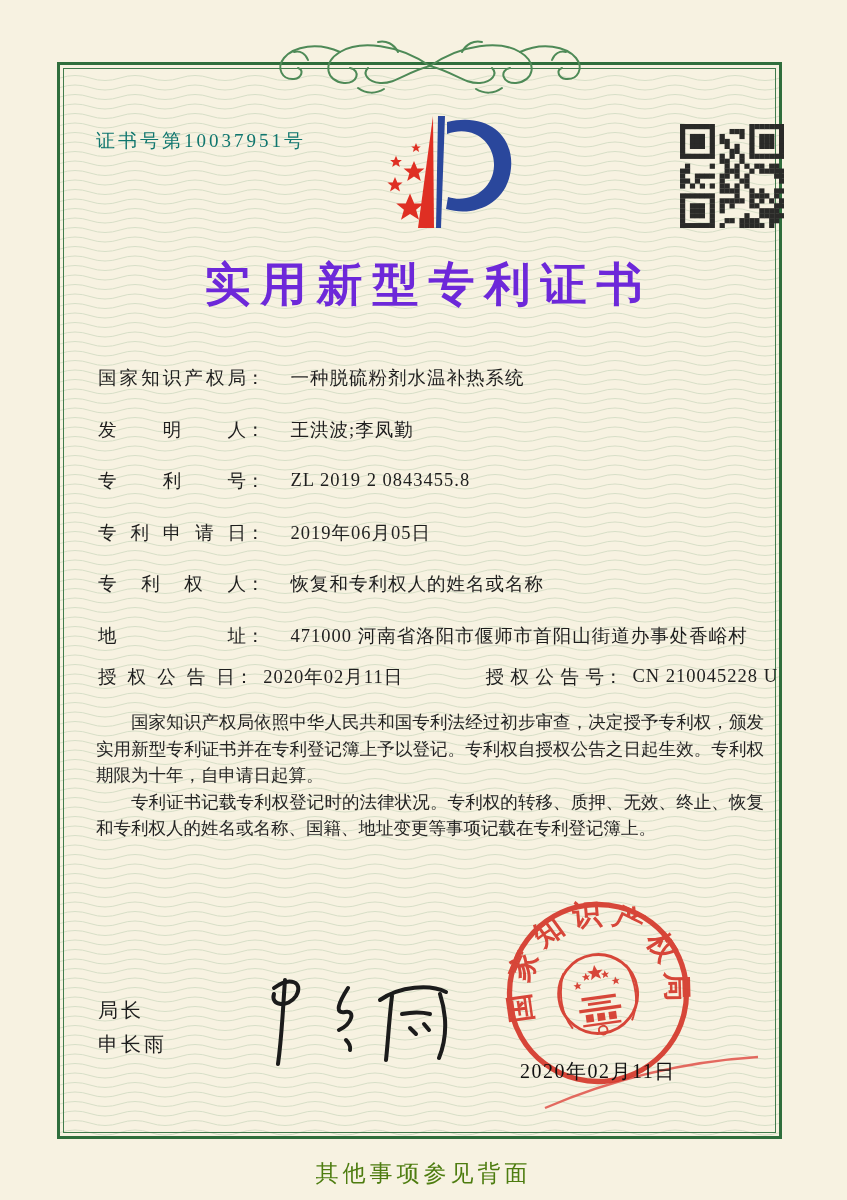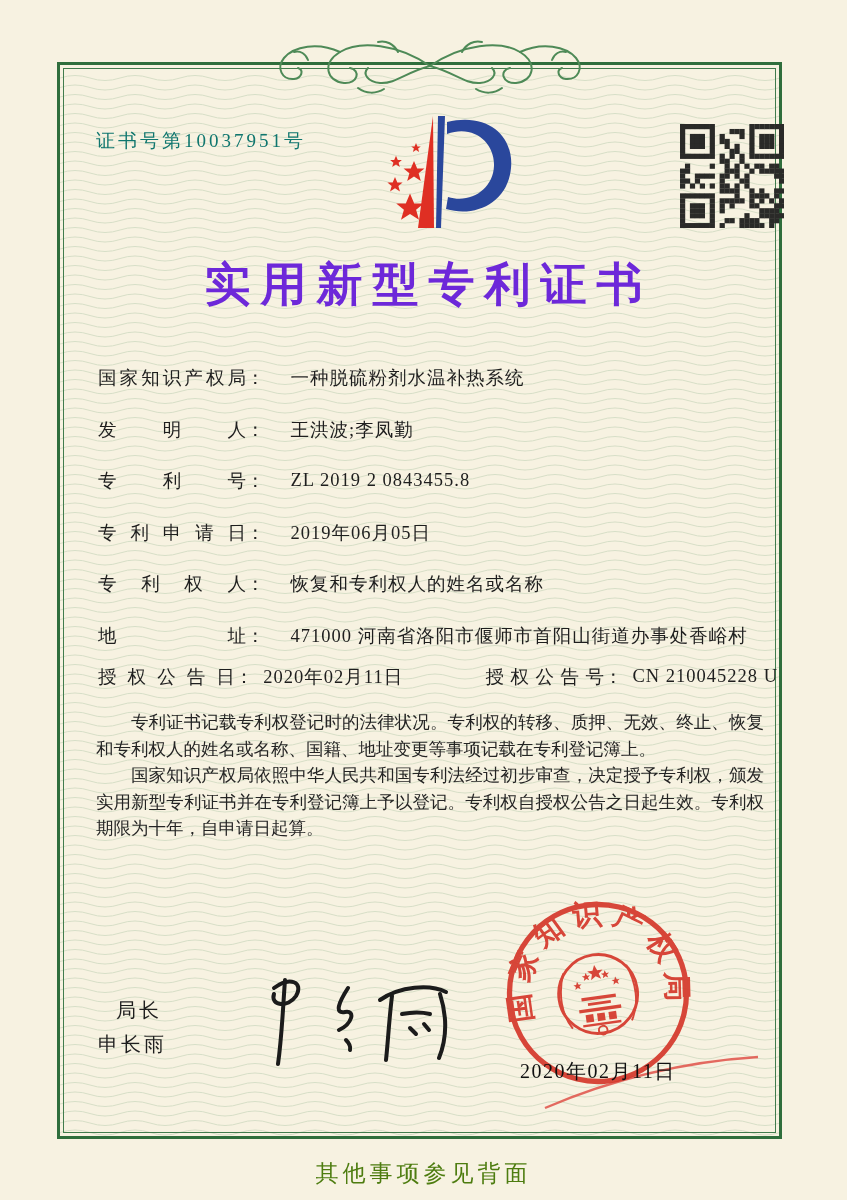--- a/index.html
+++ b/index.html
@@ -18,21 +18,21 @@
   .fields{left:98px;top:352px;width:672px;font-size:18.5px;}
   .field-row{height:51.5px;display:flex;align-items:center;}
   .f-label{display:inline-block;width:148px;text-align:justify;text-align-last:justify;}
   .f-value{margin-left:26px;letter-spacing:1px;white-space:nowrap;}
   .grant-row{left:98px;top:664px;width:680px;display:flex;align-items:center;font-size:18.5px;}
   .g-label2{display:inline-block;width:128px;text-align:justify;text-align-last:justify;margin-left:41px;}
   .g-value{margin-left:10px;letter-spacing:1px;white-space:nowrap;}
   .g-value1{width:196px;}
   .paras{left:96px;top:709px;width:668px;}
   .paras p{margin:0;font-size:17.5px;line-height:26.6px;text-indent:2em;text-align:justify;color:#242424;}
-  .bureau{left:116px;top:997px;font-size:20px;letter-spacing:3px;}
+  .bureau{left:98px;top:997px;font-size:20px;letter-spacing:3px;}
   .bureau-name{left:98px;top:1031px;font-size:20px;letter-spacing:3px;}
   .sig-svg{left:222px;top:972px;z-index:2;}
   .seal-svg{left:497px;top:892px;z-index:2;}
   .seal-date{left:490px;top:1058px;width:216px;text-align:center;font-size:20px;
              letter-spacing:1.5px;color:#101010;z-index:3;}
   .page-num{left:57px;top:1112px;width:729px;text-align:center;font-size:16.5px;letter-spacing:2px;}
   .back-note{left:0;top:1158px;width:847px;text-align:center;font-size:23px;letter-spacing:4px;color:#4d7c0f;}
   .ornament-svg{left:248px;top:26px;z-index:2;}
 </style>
 </head>
@@ -457,22 +457,22 @@
   <div class="abs grant-row">
     <span class="f-label">授权公告日</span>
       <span>：</span>
     <span class="g-value g-value1">2020年02月11日</span>
     <span class="g-label2">授权公告号</span>
       <span>：</span>
     <span class="g-value">CN 210045228 U</span>
   </div>
 
   <div class="abs paras">
+    <p>国家知识产权局依照中华人民共和国专利法经过初步审查，决定授予专利权，颁发实用新型专利证书并在专利登记簿上予以登记。专利权自授权公告之日起生效。专利权期限为十年，自申请日起算。</p>
     <p>专利证书记载专利权登记时的法律状况。专利权的转移、质押、无效、终止、恢复和专利权人的姓名或名称、国籍、地址变更等事项记载在专利登记簿上。</p>
-    <p>国家知识产权局依照中华人民共和国专利法经过初步审查，决定授予专利权，颁发实用新型专利证书并在专利登记簿上予以登记。专利权自授权公告之日起生效。专利权期限为十年，自申请日起算。</p>
   </div>
 
   <div class="abs bureau">局长</div>
   <div class="abs bureau-name">申长雨</div>
 
   <svg class="abs sig-svg" width="230" height="96" viewBox="0 0 230 96">
     <g stroke="#1b1b1b" stroke-width="4" fill="none" stroke-linecap="round">
       <path d="M52 16 C68 4 82 10 74 24 C66 36 48 34 52 22"></path>
       <path d="M63 8 C61 34 60 64 56 92"></path>
       <path d="M126 16 C117 30 112 42 123 40 C134 38 130 52 117 58"></path>

